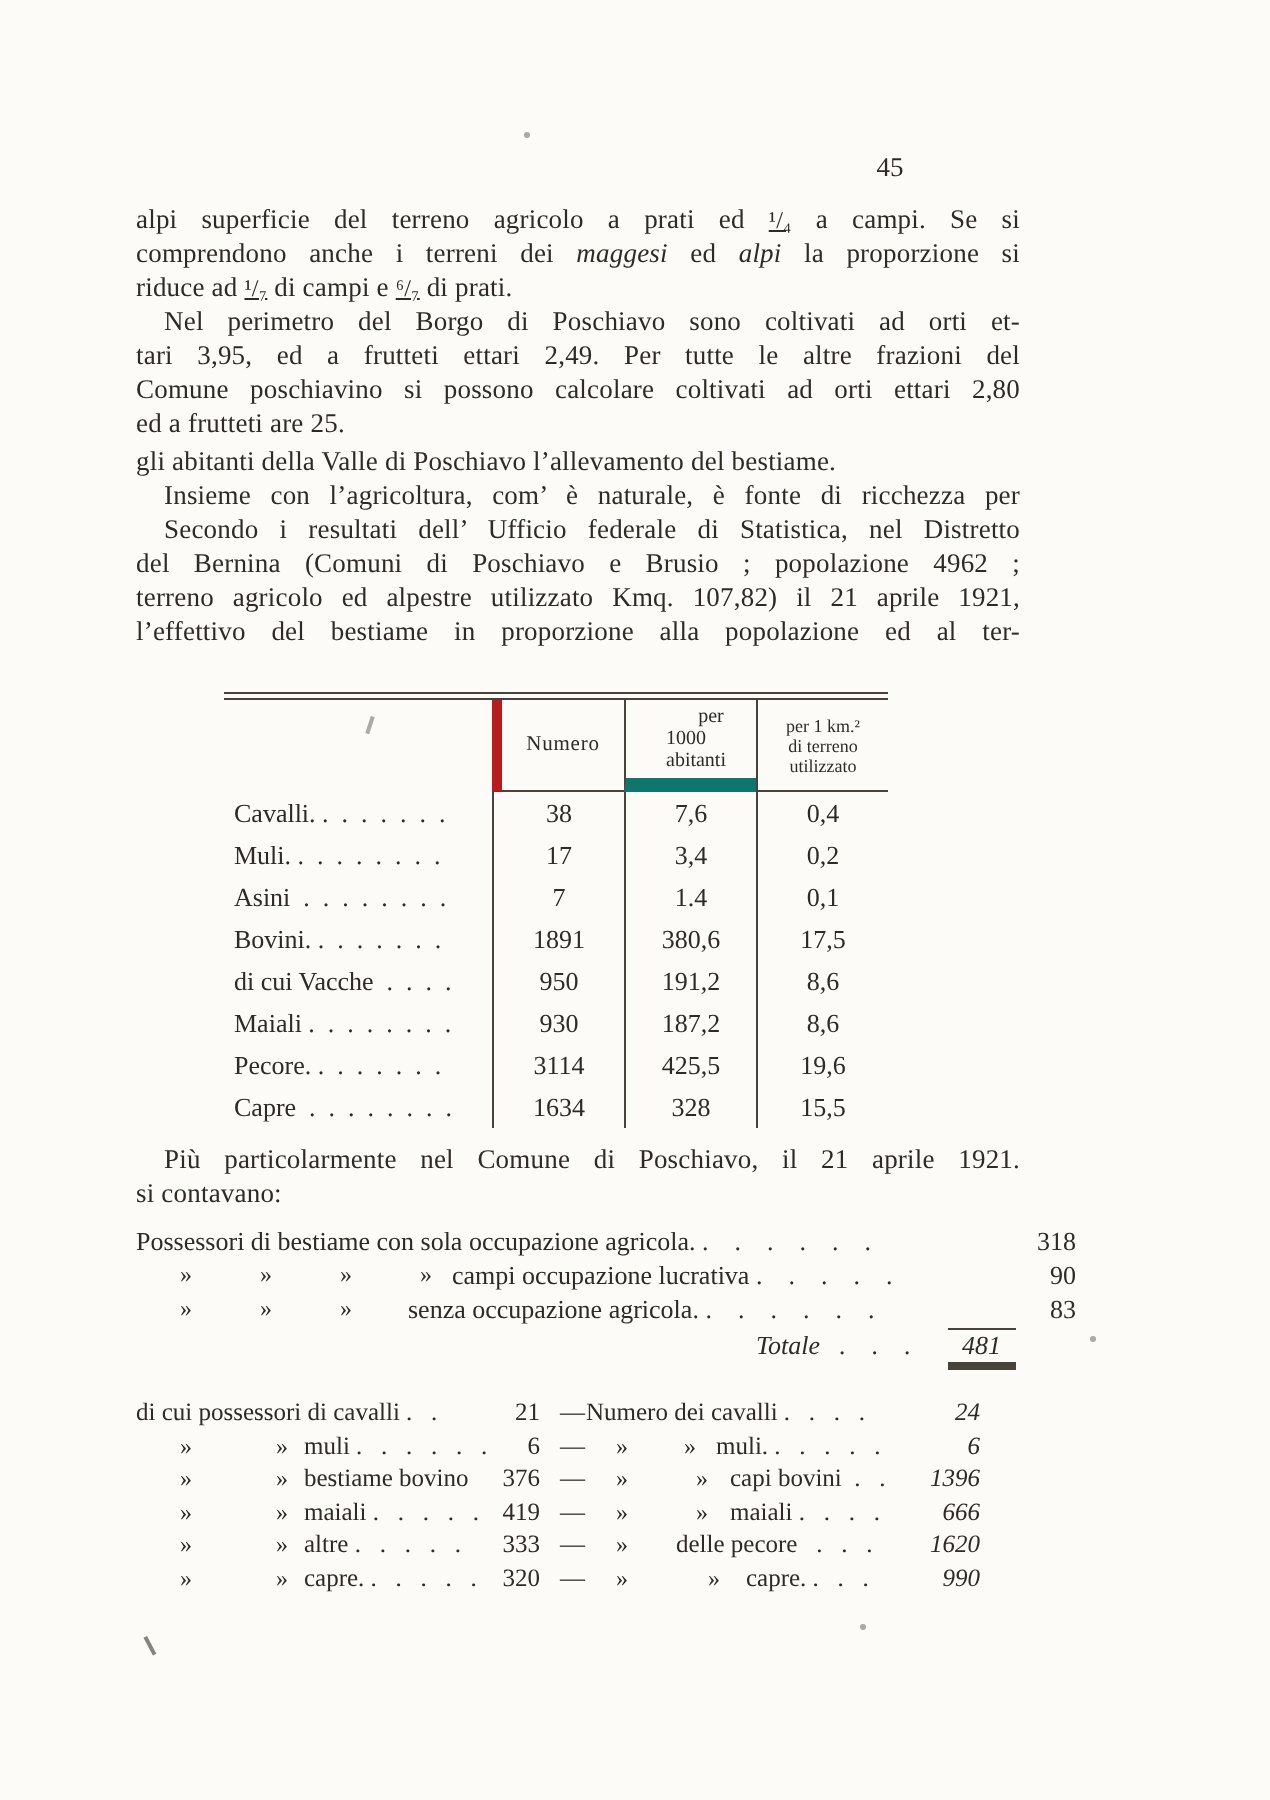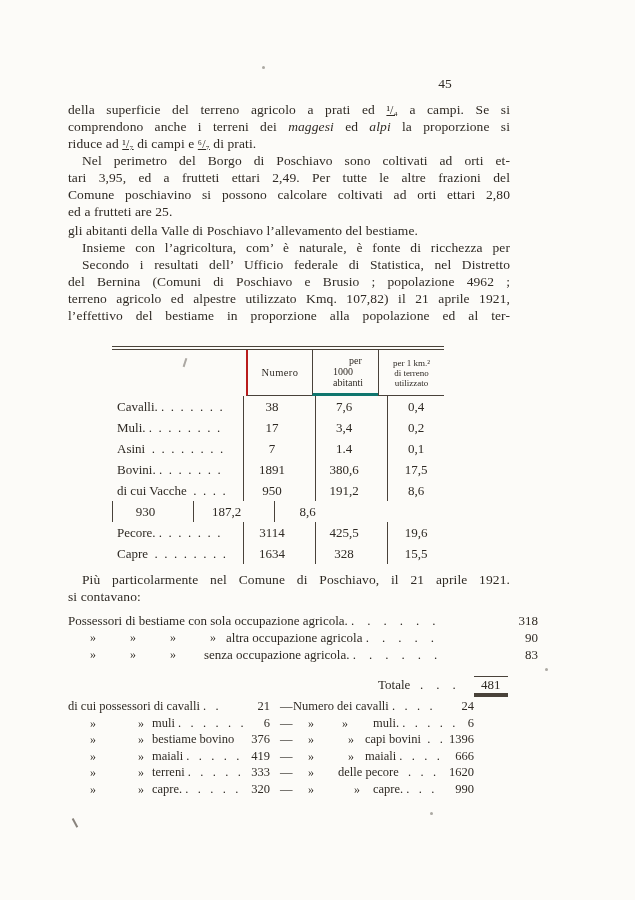--- a/index.html
+++ b/index.html
@@ -18,61 +18,61 @@
   .ind{text-indent:14px;}
   .it{font-style:italic;}
   .frac{font-size:12px;text-decoration:underline;}
 
   
   .tbl{position:absolute;left:112px;top:346px;width:332px;font-size:13px;}
   .tbl-rule{height:2px;border-top:1px solid #49423a;border-bottom:1px solid #49423a;}
   .thead{display:flex;height:46px;}
   .th{box-sizing:border-box;display:flex;flex-direction:column;align-items:center;justify-content:center;}
   .th0{width:134px;position:relative;}
-  .th1{width:66px;border-left:2px solid #b91c1c;border-bottom:1px solid #49423a;font-size:10.5px;letter-spacing:.4px;}
-  .th2{width:66px;border-left:1px solid #49423a;border-bottom:3px solid #0f766e;font-size:10px;line-height:11px;padding-left:20px;}
+  .th1{width:66px;border-left:5px solid #b91c1c;border-bottom:1px solid #49423a;font-size:10.5px;letter-spacing:.4px;}
+  .th2{width:66px;border-left:1px solid #49423a;border-bottom:7px solid #0f766e;font-size:10px;line-height:11px;padding-left:20px;}
   .th3{width:66px;border-left:1px solid #49423a;border-bottom:1px solid #49423a;font-size:9px;line-height:10px;}
-  .trow{display:flex;height:21px;line-height:21px;gap:15px;}
+  .trow{display:flex;height:21px;line-height:21px;}
   .td0{width:134px;padding-left:5px;box-sizing:border-box;white-space:pre;overflow:hidden;}
   .td{width:66px;text-align:center;border-left:1px solid #49423a;box-sizing:border-box;}
 
   
   .plist{position:absolute;left:68px;top:612px;width:470px;font-size:13px;}
   .prow{position:relative;height:17px;line-height:17px;white-space:pre;}
   .txt{position:absolute;left:0;top:0;}
   .dit{position:absolute;top:0;font-size:12px;}
   .pval{position:absolute;right:0;top:0;width:42px;text-align:right;}
-  .totale{position:relative;height:22px;margin-top:14px;white-space:pre;}
+  .totale{position:relative;height:22px;margin-top:2px;white-space:pre;font-style:italic;}
   .tot-label{position:absolute;left:310px;top:0;}
   .tot-val{position:absolute;left:406px;top:-1px;padding:0 7px;
     border-top:1px solid #49423a;border-bottom:1px solid #49423a;
     box-shadow:0 3px 0 0 #49423a;}
 
   
   .clist{position:absolute;left:68px;top:698px;width:470px;font-size:12.5px;}
   .crow{position:relative;height:16.5px;line-height:16.5px;white-space:pre;}
   .cl-val{position:absolute;left:160px;top:0;width:42px;text-align:right;}
   .cl-dash{position:absolute;left:212px;top:0;}
-  .cr-val{position:absolute;left:360px;top:0;width:46px;text-align:right;}
+  .cr-val{position:absolute;left:376px;top:0;width:46px;text-align:right;font-style:italic;}
 
   
   .art{position:absolute;background:#6a645c;opacity:.55;}
   .a-dot{width:3px;height:3px;border-radius:50%;}
   .a-slash{width:1.5px;height:9px;transform:rotate(18deg);}
   .a-back{width:1.5px;height:10px;transform:rotate(-28deg);opacity:.8;}
 </style>
 </head>
 <body>
 
 <div class="page">
 
   <div class="pageno">45</div>
 
   <div class="block p1">
-    <div class="line j"><span>della superficie del terreno agricolo a prati ed </span><span class="frac">¹/₄</span><span> a campi. Se si</span></div>
+    <div class="line j"><span>alpi superficie del terreno agricolo a prati ed </span><span class="frac">¹/₄</span><span> a campi. Se si</span></div>
     <div class="line j"><span>comprendono anche i terreni dei </span><span class="it">maggesi</span><span> ed </span><span class="it">alpi</span><span> la proporzione si</span></div>
     <div class="line"><span>riduce ad </span><span class="frac">¹/₇</span><span> di campi e </span><span class="frac">⁶/₇</span><span> di prati.</span></div>
   </div>
 
   <div class="block p2">
     <div class="line j ind">Nel perimetro del Borgo di Poschiavo sono coltivati ad orti et-</div>
     <div class="line j">tari 3,95, ed a frutteti ettari 2,49. Per tutte le altre frazioni del</div>
     <div class="line j">Comune poschiavino si possono calcolare coltivati ad orti ettari 2,80</div>
     <div class="line">ed a frutteti are 25.</div>
   </div>
@@ -130,20 +130,21 @@
       <div class="td">380,6</div>
       <div class="td">17,5</div>
     </div>
     <div class="trow">
       <div class="td0">di cui Vacche  .  .  .  .</div>
       <div class="td">950</div>
       <div class="td">191,2</div>
       <div class="td">8,6</div>
     </div>
     <div class="trow">
+      <div class="td0">Maiali .  .  .  .  .  .  .  .</div>
       <div class="td">930</div>
       <div class="td">187,2</div>
       <div class="td">8,6</div>
     </div>
     <div class="trow">
       <div class="td0">Pecore. .  .  .  .  .  .  .</div>
       <div class="td">3114</div>
       <div class="td">425,5</div>
       <div class="td">19,6</div>
     </div>
@@ -163,21 +164,21 @@
   <div class="plist">
     <div class="prow">
       <span class="txt">Possessori di bestiame con sola occupazione agricola. .    .    .    .    .    .</span>
       <span class="pval">318</span>
     </div>
     <div class="prow">
       <span class="dit" style="left:22px">»</span>
       <span class="dit" style="left:62px">»</span>
       <span class="dit" style="left:102px">»</span>
       <span class="dit" style="left:142px">»</span>
-      <span class="txt" style="left:158px">altra occupazione agricola .    .    .    .    .</span>
+      <span class="txt" style="left:158px">campi occupazione lucrativa .    .    .    .    .</span>
       <span class="pval">90</span>
     </div>
     <div class="prow">
       <span class="dit" style="left:22px">»</span>
       <span class="dit" style="left:62px">»</span>
       <span class="dit" style="left:102px">»</span>
       <span class="txt" style="left:136px">senza occupazione agricola. .    .    .    .    .    .</span>
       <span class="pval">83</span>
     </div>
     <div class="totale">
@@ -195,21 +196,21 @@
       <span class="cr-val">24</span>
     </div>
     <div class="crow">
       <span class="dit" style="left:22px">»</span>
       <span class="dit" style="left:70px">»</span>
       <span class="txt" style="left:84px">muli .   .   .   .   .   .</span>
       <span class="cl-val">6</span>
       <span class="cl-dash">—</span>
       <span class="dit" style="left:240px">»</span>
       <span class="dit" style="left:274px">»</span>
-      <span class="txt" style="left:305px">muli. .   .   .   .   .</span>
+      <span class="txt" style="left:290px">muli. .   .   .   .   .</span>
       <span class="cr-val">6</span>
     </div>
     <div class="crow">
       <span class="dit" style="left:22px">»</span>
       <span class="dit" style="left:70px">»</span>
       <span class="txt" style="left:84px">bestiame bovino</span>
       <span class="cl-val">376</span>
       <span class="cl-dash">—</span>
       <span class="dit" style="left:240px">»</span>
       <span class="dit" style="left:280px">»</span>
@@ -223,21 +224,21 @@
       <span class="cl-val">419</span>
       <span class="cl-dash">—</span>
       <span class="dit" style="left:240px">»</span>
       <span class="dit" style="left:280px">»</span>
       <span class="txt" style="left:297px">maiali .   .   .   .</span>
       <span class="cr-val">666</span>
     </div>
     <div class="crow">
       <span class="dit" style="left:22px">»</span>
       <span class="dit" style="left:70px">»</span>
-      <span class="txt" style="left:84px">terreni .   .   .   .   .</span>
+      <span class="txt" style="left:84px">altre .   .   .   .   .</span>
       <span class="cl-val">333</span>
       <span class="cl-dash">—</span>
       <span class="dit" style="left:240px">»</span>
       <span class="txt" style="left:270px">delle pecore   .   .   .</span>
       <span class="cr-val">1620</span>
     </div>
     <div class="crow">
       <span class="dit" style="left:22px">»</span>
       <span class="dit" style="left:70px">»</span>
       <span class="txt" style="left:84px">capre. .   .   .   .   .</span>

